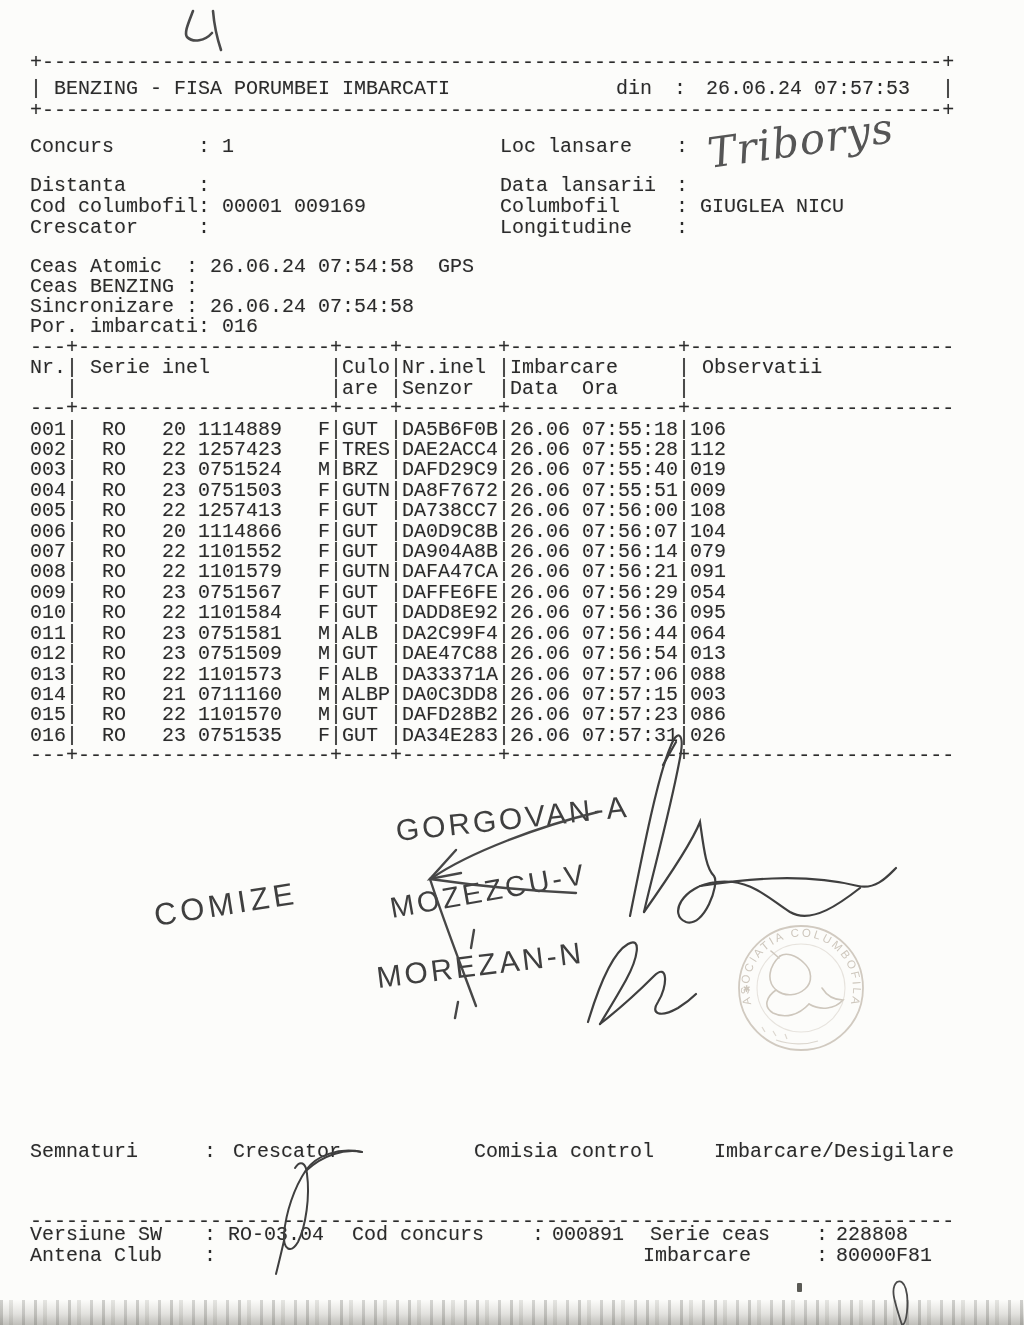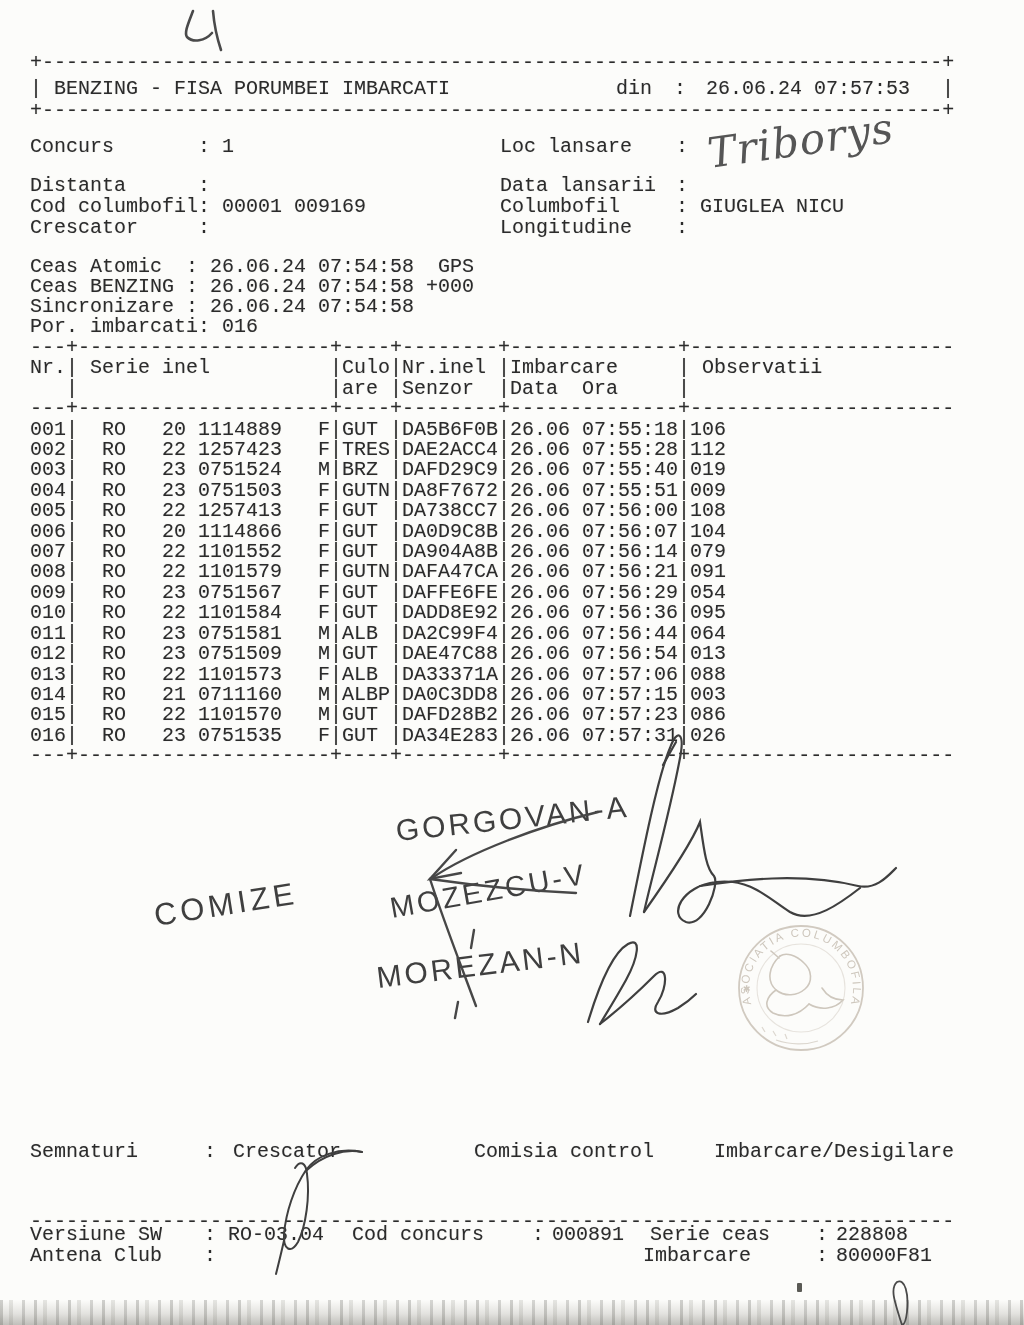--- a/index.html
+++ b/index.html
@@ -63,21 +63,20 @@
   <span class="t" style="left:30px;top:217px">Crescator</span>
   <span class="t" style="left:198px;top:217px">:</span>
   <span class="t" style="left:500px;top:217px">Longitudine</span>
   <span class="t" style="left:676px;top:217px">:</span>
 
   <span class="t" style="left:30px;top:256px">Ceas Atomic</span>
   <span class="t" style="left:186px;top:256px">:</span>
   <span class="t" style="left:210px;top:256px">26.06.24 07:54:58  GPS</span>
   <span class="t" style="left:30px;top:276px">Ceas BENZING</span>
   <span class="t" style="left:186px;top:276px">:</span>
-  <span class="t" style="left:210px;top:276px">26.06.24 07:54:58 +000</span>
   <span class="t" style="left:30px;top:296px">Sincronizare</span>
   <span class="t" style="left:186px;top:296px">:</span>
   <span class="t" style="left:210px;top:296px">26.06.24 07:54:58</span>
   <span class="t" style="left:30px;top:316px">Por. imbarcati</span>
   <span class="t" style="left:198px;top:316px">:</span>
   <span class="t" style="left:222px;top:316px">016</span>
 
   <div id="table-block"><div class="mline">---+---------------------+----+--------+--------------+----------------------</div><div class="mline">Nr.| Serie inel          |Culo|Nr.inel |Imbarcare     | Observatii</div><div class="mline">   |                     |are |Senzor  |Data  Ora     |</div><div class="mline">---+---------------------+----+--------+--------------+----------------------</div><div class="mline">001|  RO   20 1114889   F|GUT |DA5B6F0B|26.06 07:55:18|106</div><div class="mline">002|  RO   22 1257423   F|TRES|DAE2ACC4|26.06 07:55:28|112</div><div class="mline">003|  RO   23 0751524   M|BRZ |DAFD29C9|26.06 07:55:40|019</div><div class="mline">004|  RO   23 0751503   F|GUTN|DA8F7672|26.06 07:55:51|009</div><div class="mline">005|  RO   22 1257413   F|GUT |DA738CC7|26.06 07:56:00|108</div><div class="mline">006|  RO   20 1114866   F|GUT |DA0D9C8B|26.06 07:56:07|104</div><div class="mline">007|  RO   22 1101552   F|GUT |DA904A8B|26.06 07:56:14|079</div><div class="mline">008|  RO   22 1101579   F|GUTN|DAFA47CA|26.06 07:56:21|091</div><div class="mline">009|  RO   23 0751567   F|GUT |DAFFE6FE|26.06 07:56:29|054</div><div class="mline">010|  RO   22 1101584   F|GUT |DADD8E92|26.06 07:56:36|095</div><div class="mline">011|  RO   23 0751581   M|ALB |DA2C99F4|26.06 07:56:44|064</div><div class="mline">012|  RO   23 0751509   M|GUT |DAE47C88|26.06 07:56:54|013</div><div class="mline">013|  RO   22 1101573   F|ALB |DA33371A|26.06 07:57:06|088</div><div class="mline">014|  RO   21 0711160   M|ALBP|DA0C3DD8|26.06 07:57:15|003</div><div class="mline">015|  RO   22 1101570   M|GUT |DAFD28B2|26.06 07:57:23|086</div><div class="mline">016|  RO   23 0751535   F|GUT |DA34E283|26.06 07:57:31|026</div><div class="mline">---+---------------------+----+--------+--------------+----------------------</div></div>
 
   <span class="t" style="left:30px;top:1141px">Semnaturi</span>

